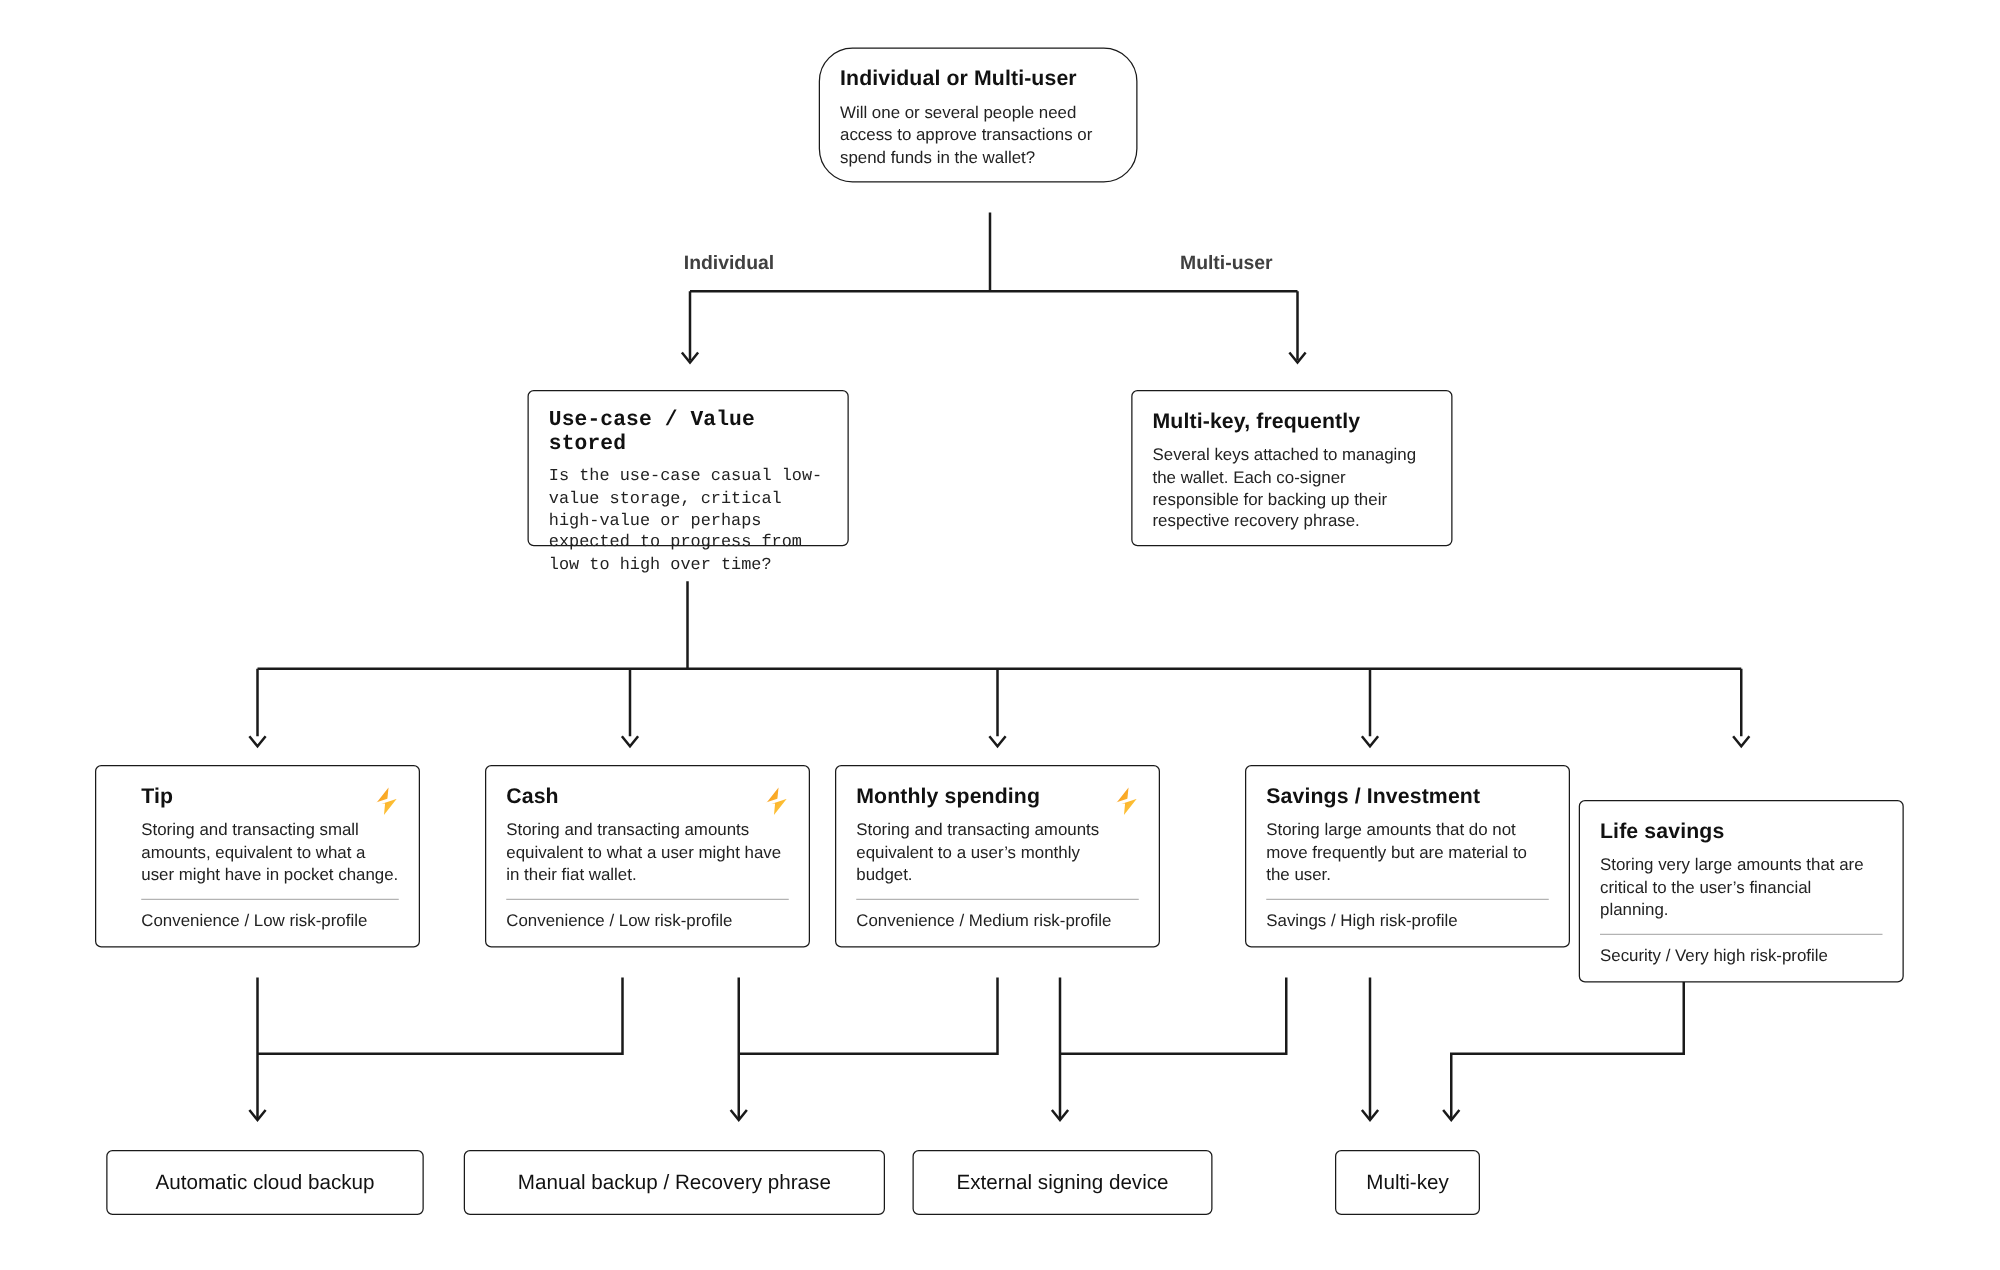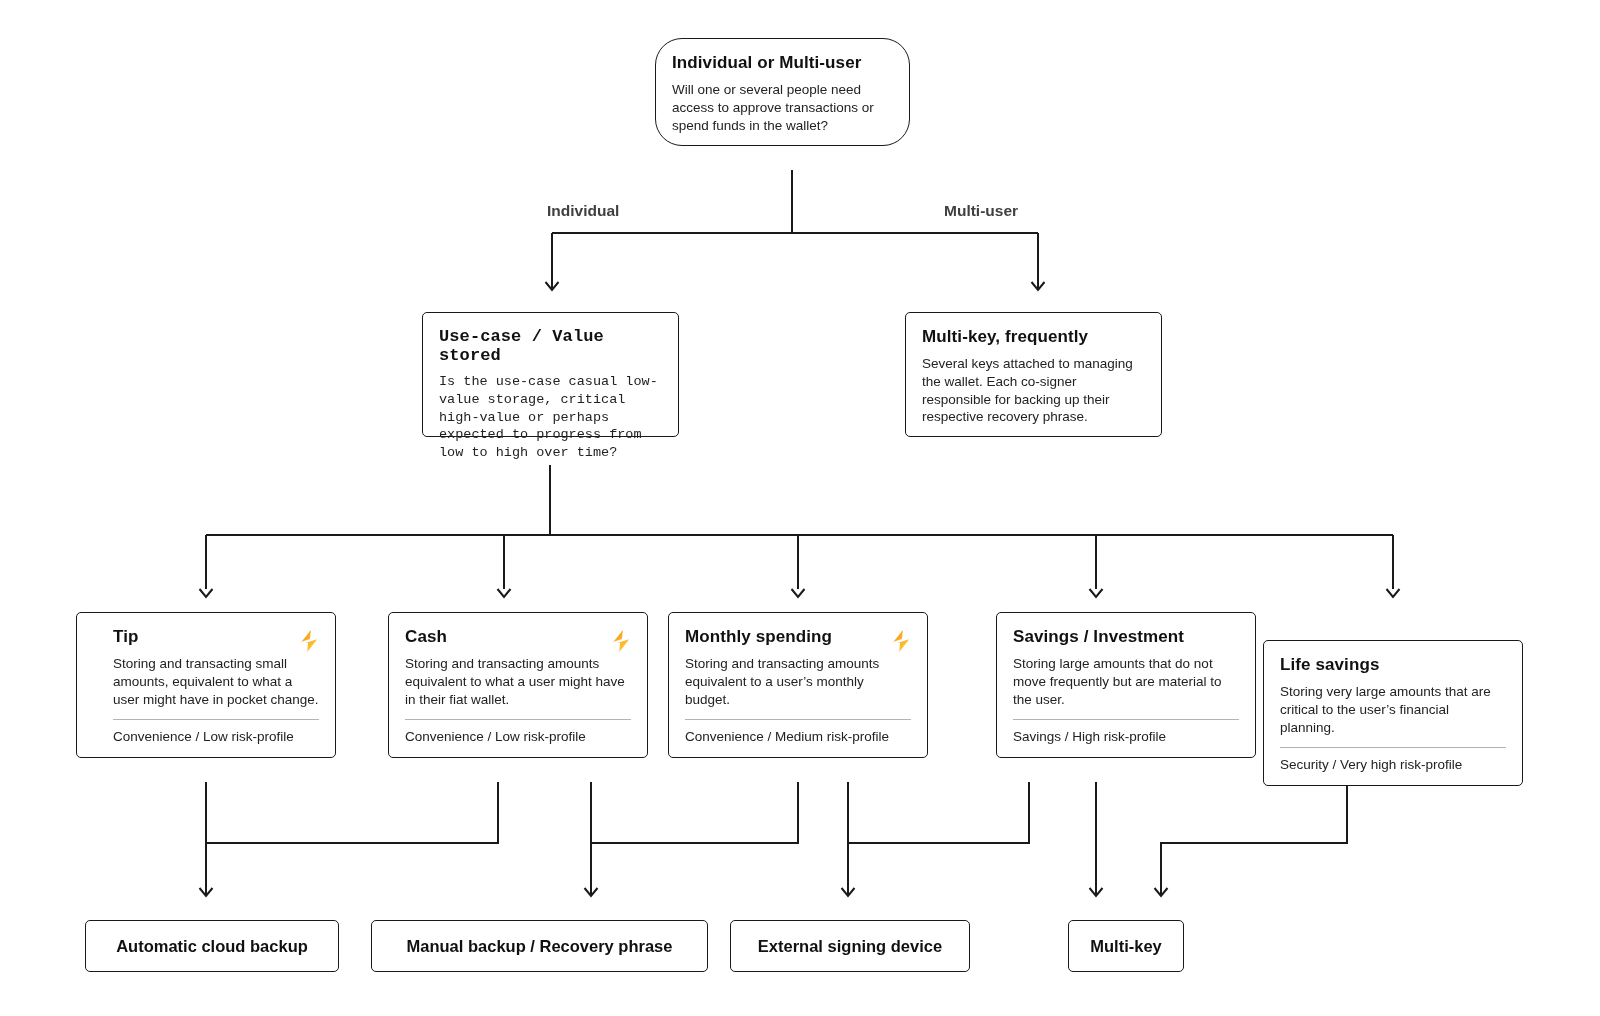--- a/index.html
+++ b/index.html
@@ -47,21 +47,21 @@
     font-weight:700;
     color:#404040;
   }
   .outcome{
     position:absolute;
     background:#ffffff;
     border:1.6px solid #1a1a1a;
     border-radius:5px;
     box-sizing:border-box;
     display:flex;align-items:center;justify-content:center;
-    font-size:16.5px;font-weight:700;color:#111111;
+    font-size:16.5px;font-weight:400;color:#111111;
     text-align:center;
   }
 </style>
 </head>
 <body>
 
 <div class="canvas">
 
   <svg class="connectors" viewBox="0 0 1600 1016" fill="none" stroke="#1a1a1a" stroke-width="2">
 

